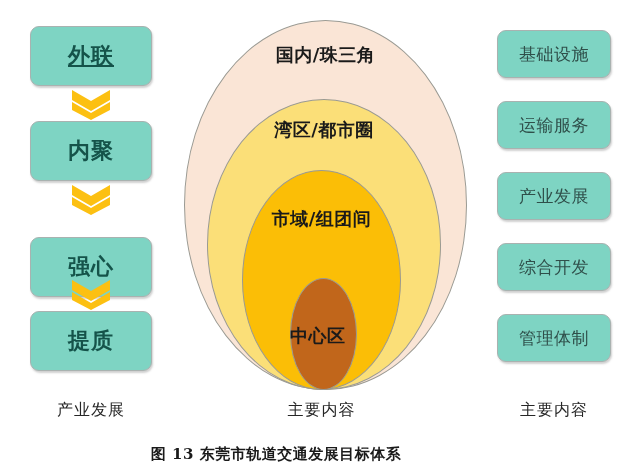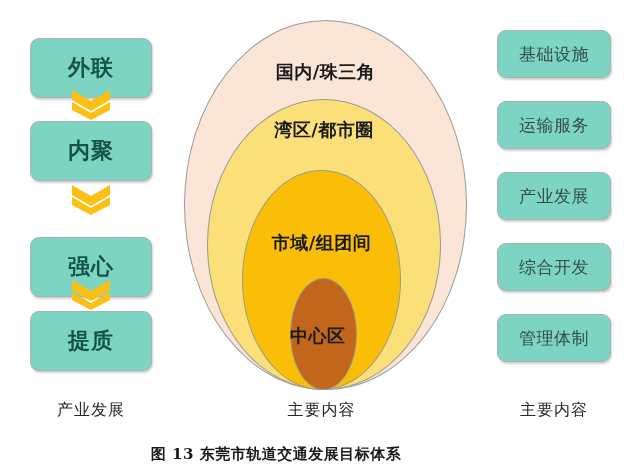--- a/index.html
+++ b/index.html
@@ -107,21 +107,21 @@
     letter-spacing: 0.5px;
   }
 </style>
 </head>
 <body>
 
 <div id="figure">
 
   <div>
 
-    <div class="pill pill-left" style="top:38px;">
+    <div class="pill pill-left" style="top:26px;text-decoration:underline;">
       <span>外联</span>
     </div>
 
     <div class="chevrons" style="top:90px;">
       <svg width="38" height="30" viewBox="0 0 38 30" aria-hidden="true">
         <polygon points="0,0 19,11 38,0 38,10 19,21 0,10" fill="#fcc012"></polygon>
         <polygon points="0,12 19,23 38,12 38,20 19,30 0,20" fill="#fcc012"></polygon>
       </svg>
     </div>
 
@@ -150,27 +150,27 @@
     <div class="pill pill-left" style="top:311px;">
       <span>提质</span>
     </div>
 
     <div class="col-caption" style="left:30px; width:122px;">产业发展</div>
   </div>
 
   <div>
 
     <div class="ellipse" style="left:184px; top:20px; width:283px; height:370px; background:#fae5d6;"></div>
-    <div class="ell-label" style="left:184px; top:60px; width:283px;">国内/珠三角</div>
+    <div class="ell-label" style="left:184px; top:43px; width:283px;">国内/珠三角</div>
 
     <div class="ellipse" style="left:207px; top:99px; width:234px; height:291px; background:#fbdf78;"></div>
     <div class="ell-label" style="left:207px; top:118px; width:234px;">湾区/都市圈</div>
 
     <div class="ellipse" style="left:242px; top:170px; width:159px; height:220px; background:#fbbe06;"></div>
-    <div class="ell-label" style="left:242px; top:207px; width:159px;margin-top:24px;">市域/组团间</div>
+    <div class="ell-label" style="left:242px; top:207px; width:159px;">市域/组团间</div>
 
     <div class="ellipse" style="left:290px; top:278px; width:67px; height:112px; background:#c1661b;"></div>
     <div class="ell-label" style="left:290px; top:324px; width:55px;">中心区</div>
 
     <div class="col-caption" style="left:244px; width:155px;">主要内容</div>
   </div>
 
   <div>
 
     <div class="pill pill-right" style="top:30px;">

